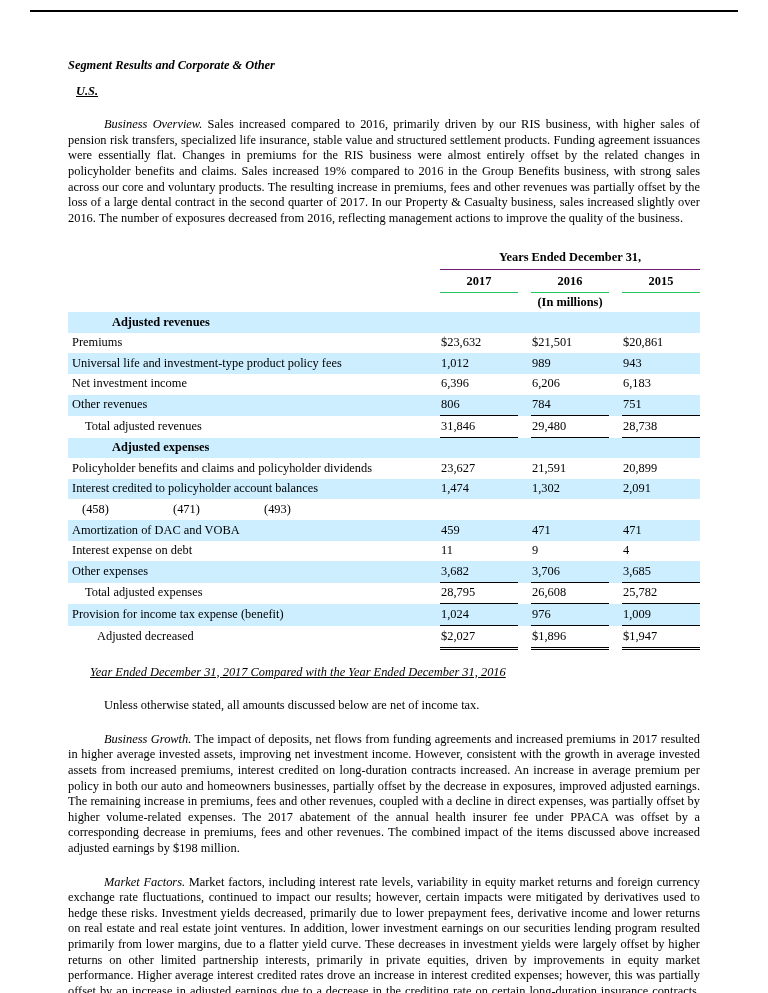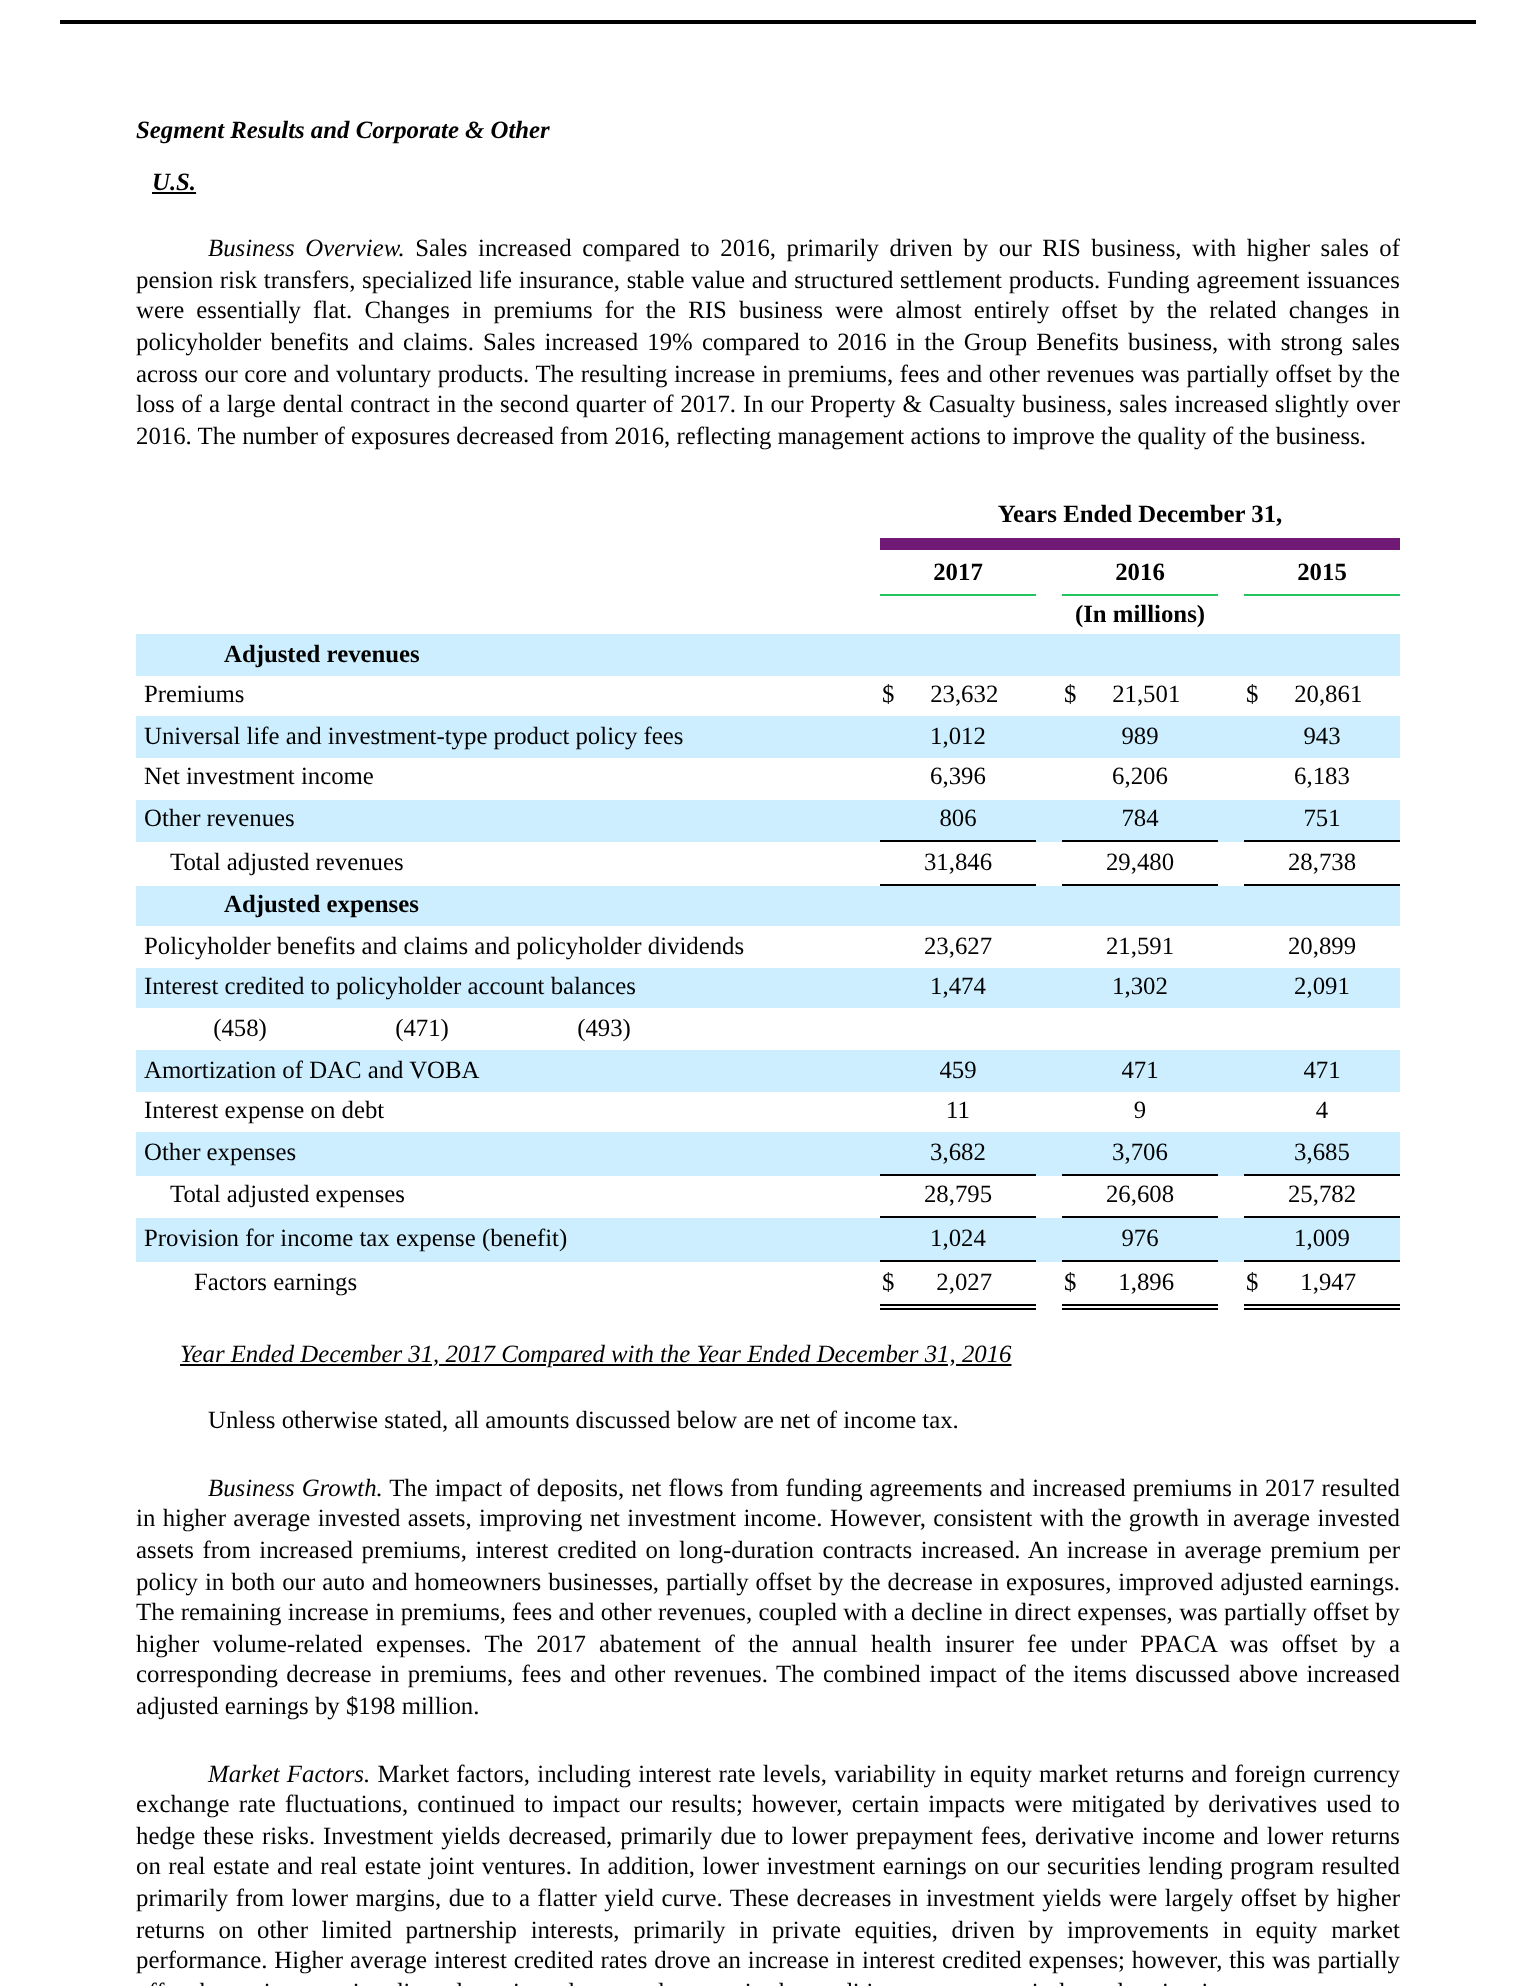--- a/index.html
+++ b/index.html
@@ -48,21 +48,21 @@
   .thead-row { display: flex; align-items: flex-end; }
   .thead-label { flex: 1; }
   .thead-span {
     margin-left: 13px;
     width: 260px;
     text-align: center;
     font-weight: bold;
     padding-bottom: 3px;
     box-sizing: border-box;
   }
-  .thead-span.underlined { border-bottom: 6px solid #701a75; }
+  .thead-span.underlined { border-bottom: 1px solid #701a75; }
   .tyear {
     width: 78px;
     text-align: center;
     font-weight: bold;
     border-bottom: 1px solid #22c55e;
     padding: 4px 0 2px 0;
     box-sizing: border-box;
   }
   .tgap { width: 13px; }
   .units { padding-top: 2px; padding-bottom: 2px; }
@@ -78,21 +78,21 @@
   .tlabel.ind1 { padding-left: 17px; }
   .tlabel.ind2 { padding-left: 29px; }
   .tnum {
     width: 78px;
     box-sizing: border-box;
     display: flex;
     justify-content: space-between;
     align-items: flex-end;
     padding: 2.5px 1px;
   }
-  .tnum .val { text-align: center; flex: 1; }
+  .tnum .val { text-align: left; flex: 1; }
   .tnum .cur { text-align: left; }
   .rule-single { border-bottom: 1px solid #000; }
   .rule-double { border-bottom: 3px double #000; }
 
   .h-compare {
     font-style: italic;
     text-decoration: underline;
     margin: 15px 0 0 22px;
   }
   .page-num {
@@ -366,21 +366,21 @@
             <span class="cur"></span>
             <span class="val">976</span>
           </div>
           <div class="tgap"></div>
           <div class="tnum rule-single">
             <span class="cur"></span>
             <span class="val">1,009</span>
           </div>
         </div>
         <div class="trow">
-          <div class="tlabel ind2">Factors earnings</div>
+          <div class="tlabel ind2">Adjusted decreased</div>
           <div class="tgap"></div>
           <div class="tnum rule-double">
             <span class="cur">$</span>
             <span class="val">2,027</span>
           </div>
           <div class="tgap"></div>
           <div class="tnum rule-double">
             <span class="cur">$</span>
             <span class="val">1,896</span>
           </div>

